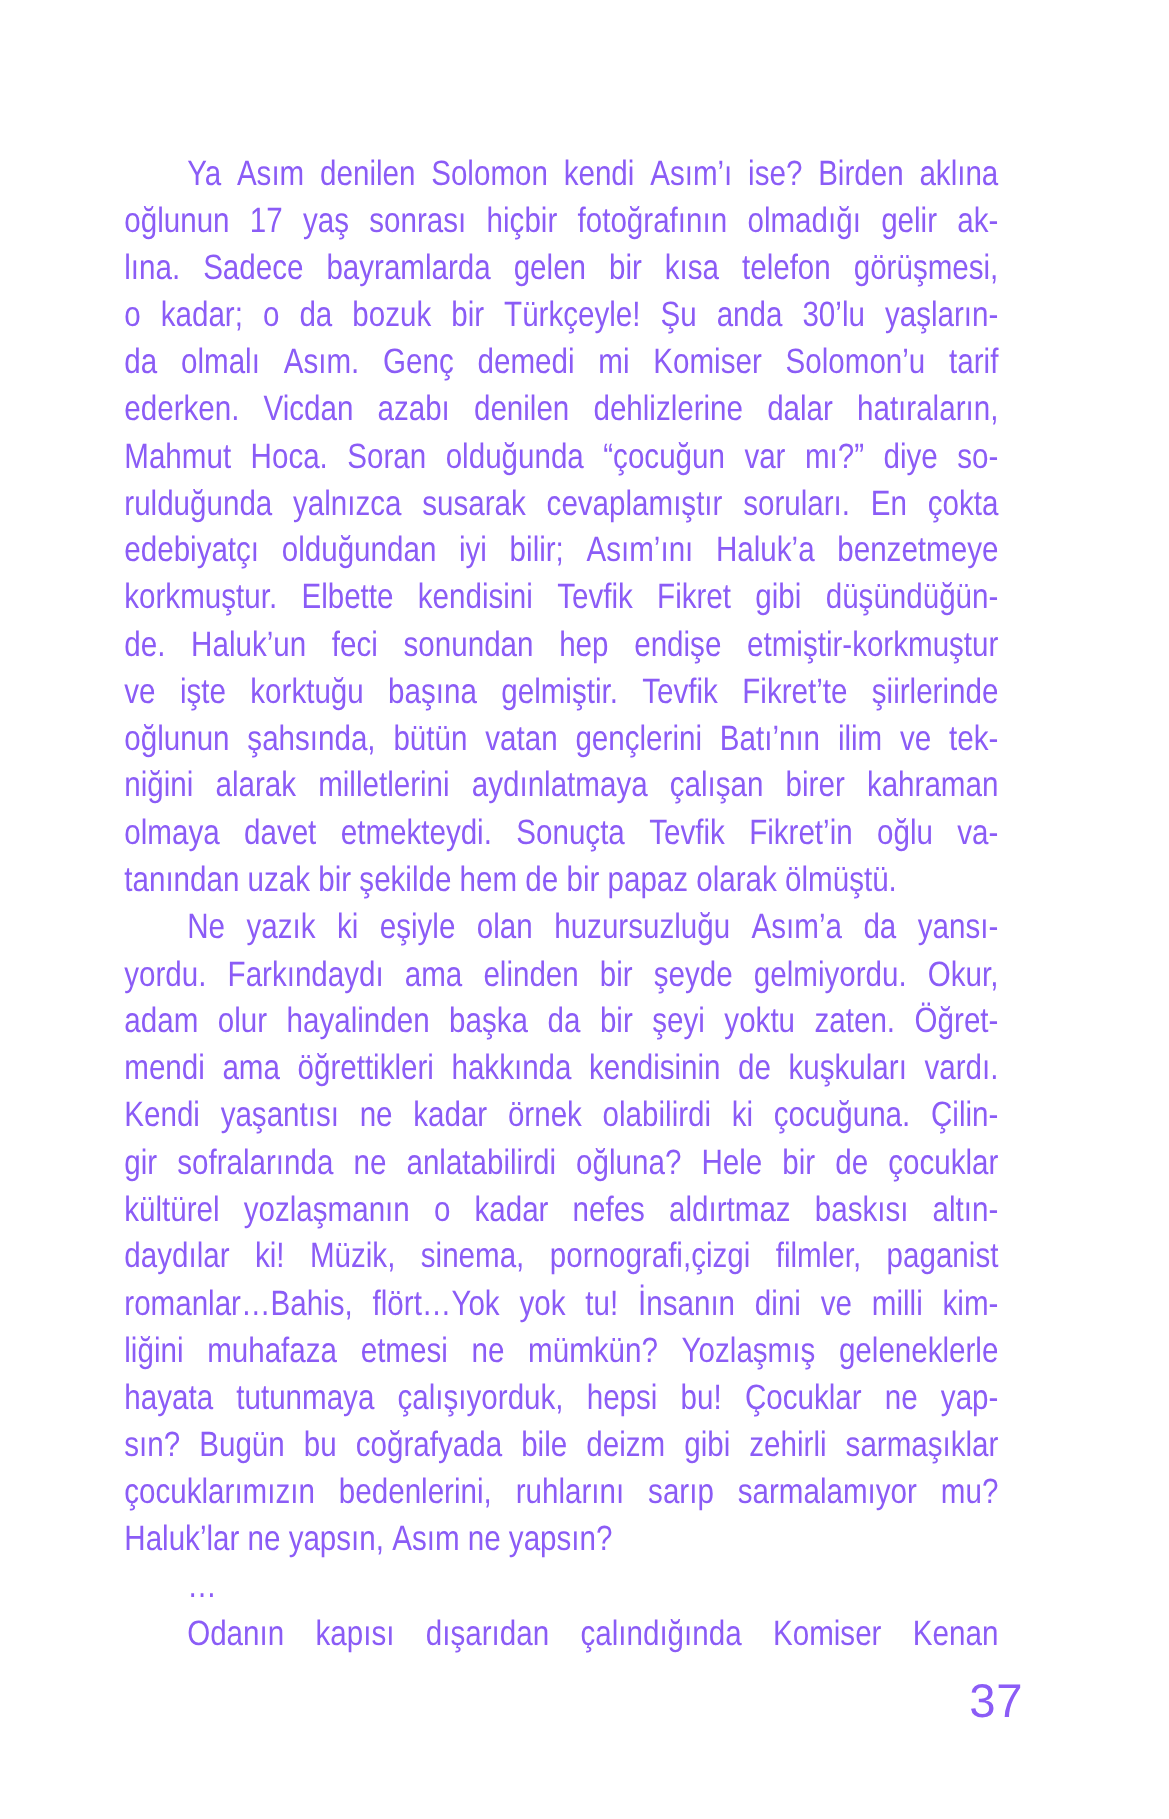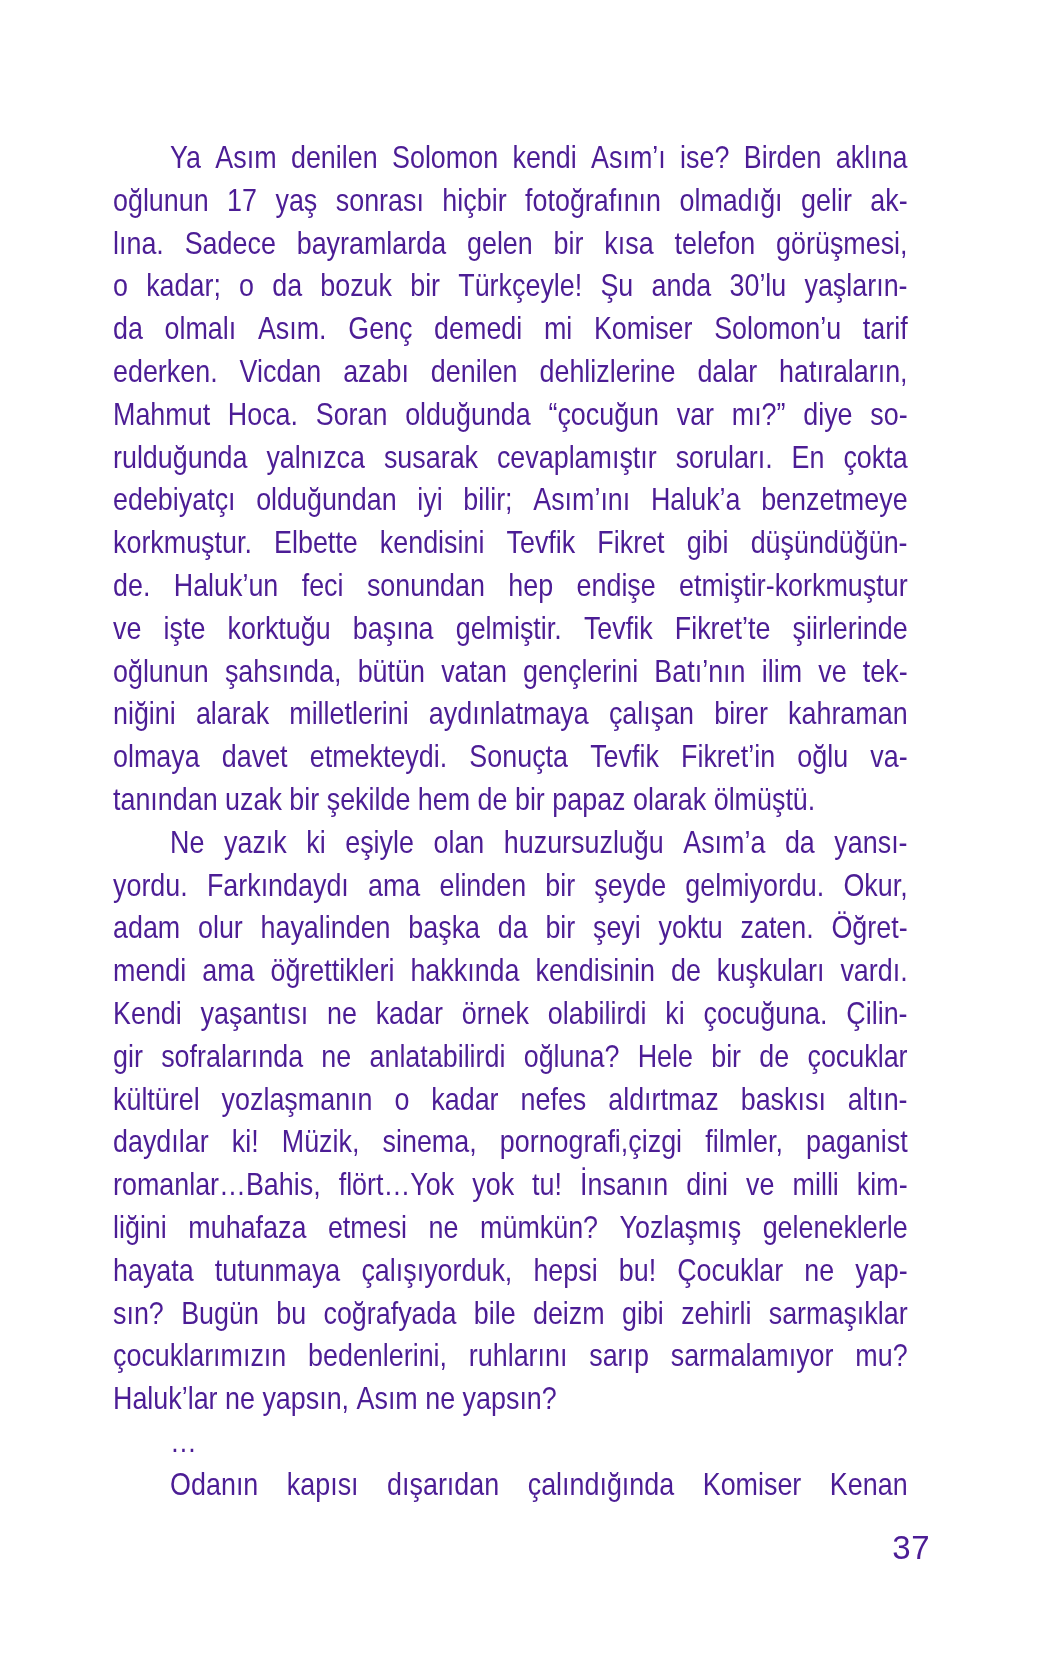--- a/index.html
+++ b/index.html
@@ -9,21 +9,21 @@
   }
   .page {
     position: relative;
     width: 1063px;
     height: 1654px;
     background: #ffffff;
     overflow: hidden;
     box-sizing: border-box;
     padding: 136px 0 0 113px;
     font-family: "Liberation Sans", "DejaVu Sans", sans-serif;
-    color: #4c1d95;
+    color: #8b5cf6;
   }
   .text-block {
     width: 795px;
   }
   .line {
     display: flex;
     align-items: baseline;
     width: 946px;
     height: 42.8px;
     line-height: 42.8px;
@@ -43,21 +43,21 @@
     padding-left: 68px;
     box-sizing: content-box;
     width: 878px;
   }
   .page-num-row {
     width: 817px;
     margin-top: 20px;
     text-align: right;
   }
   .page-num {
-    font-size: 33px;
+    font-size: 43px;
     line-height: 43px;
     letter-spacing: 0.5px;
   }
 </style>
 </head>
 <body>
 
 <div class="page">
   <div class="text-block">
       <div class="line just ind">

